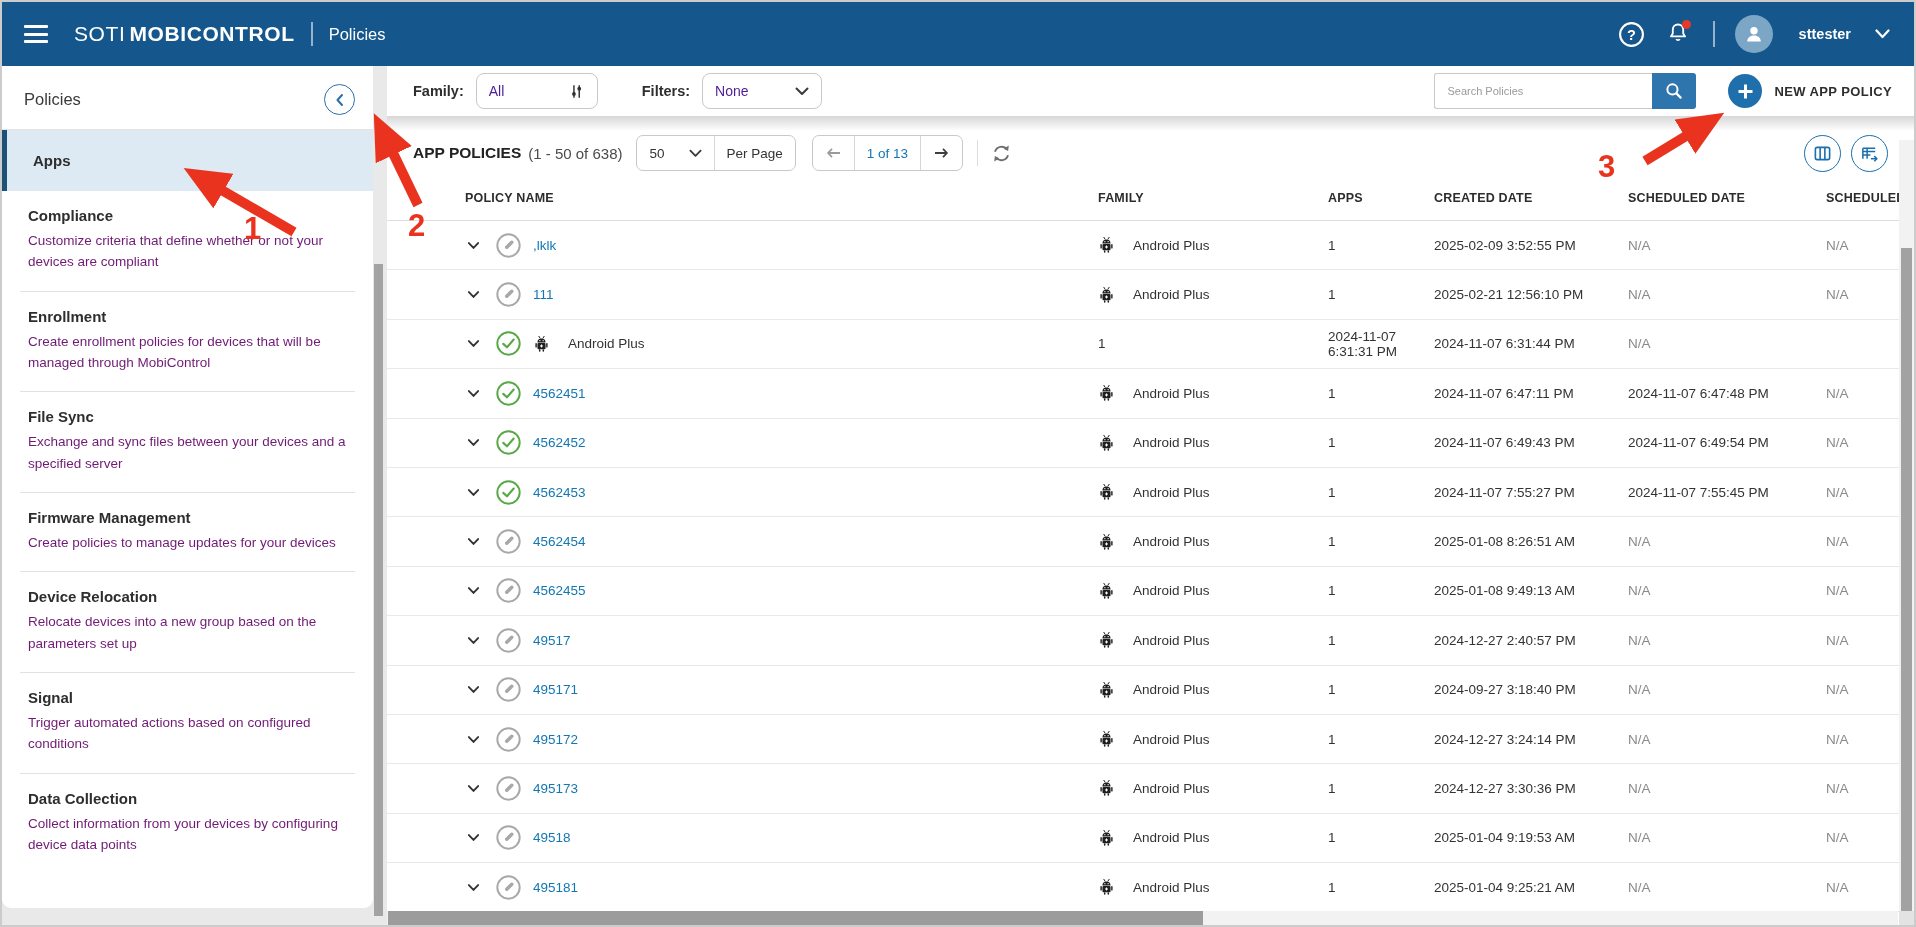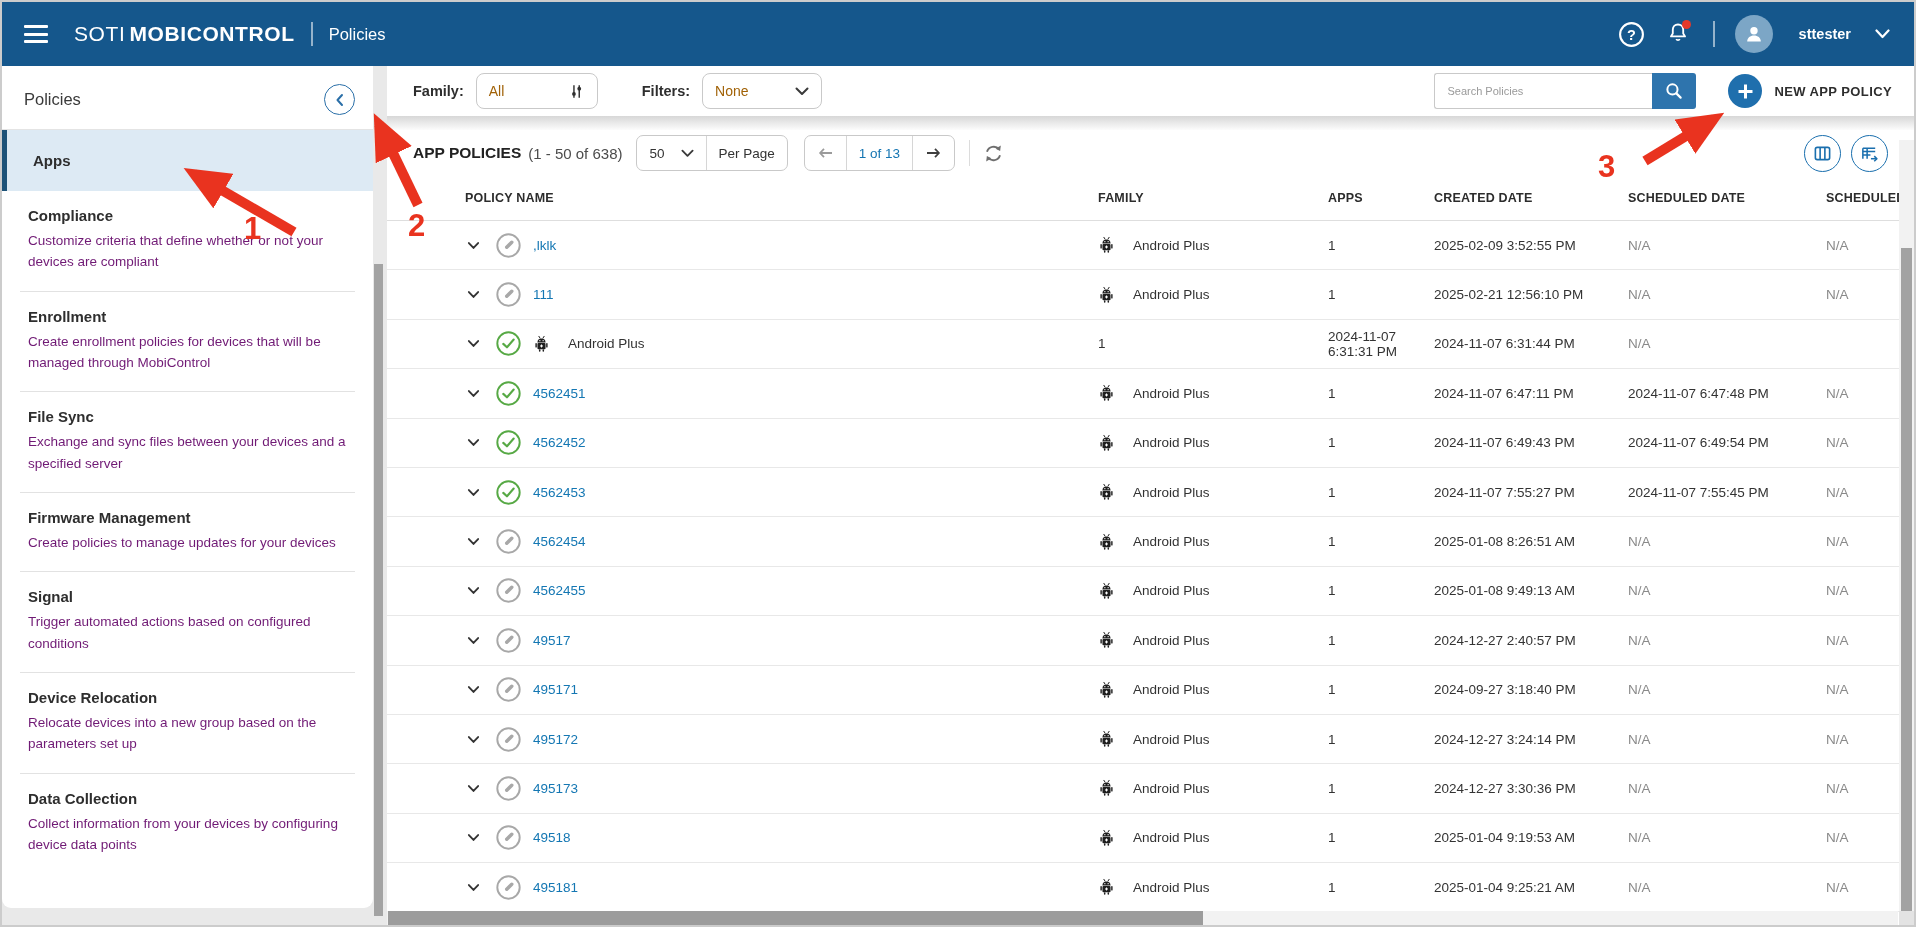--- a/index.html
+++ b/index.html
@@ -40,21 +40,21 @@
   .si-desc { font-size:13.5px; color:#701a75; line-height:1.58; margin-top:6px; }
   .side-scroll-thumb { position:absolute; left:372px; top:198px; width:9px; height:652px; background:#a3a3a3; }
 
   
   .content { margin-left:14px; flex:1; display:flex; flex-direction:column; position:relative; min-width:0; }
   .toolbar { height:50px; background:#fff; display:flex; align-items:center; padding:0 16px 0 26px; }
   .tb-label { font-size:14.5px; font-weight:700; color:#2e2e2e; margin-right:12px; }
   .tb-box { height:36px; border:1px solid #c9c9c9; border-radius:8px; background:#fff; display:flex; align-items:center; padding:0 12px; cursor:pointer; }
   .tb-box.family { width:122px; margin-right:44px; justify-content:space-between; }
   .tb-box.filters { width:120px; justify-content:space-between; }
-  .tb-box .val { font-size:14px; color:#a16207; }
+  .tb-box .val { font-size:14px; color:#4c1d95; }
   .search-wrap { margin-left:auto; display:flex; align-items:center; }
   .search-input { width:218px; height:36px; border:1px solid #c9c9c9; border-right:none; border-radius:3px 0 0 3px; padding:0 12px; font-size:11px; color:#333; font-family:"Liberation Sans",sans-serif; outline:none; }
   .search-input::placeholder { color:#9a9a9a; }
   .search-btn { width:44px; height:36px; background:#2e74ad; border:none; border-radius:0 3px 3px 0; display:flex; align-items:center; justify-content:center; cursor:pointer; }
   .new-policy { display:flex; align-items:center; margin-left:32px; margin-right:6px; cursor:pointer; }
   .plus-circle { width:34px; height:34px; border-radius:50%; background:#1f6fad; display:flex; align-items:center; justify-content:center; }
   .new-policy-label { font-size:13px; font-weight:700; color:#2e2e2e; letter-spacing:.4px; margin-left:12px; white-space:nowrap; }
 
   .toolbar-shadow { height:14px; background:linear-gradient(#d7d7d7, #fcfcfc); }
   .panel { flex:1; background:#fff; display:flex; flex-direction:column; min-height:0; position:relative; }
@@ -169,26 +169,26 @@
     </div>
     <div class="side-item">
       <div class="si-title">File Sync</div>
       <div class="si-desc">Exchange and sync files between your devices and a specified server</div>
     </div>
     <div class="side-item">
       <div class="si-title">Firmware Management</div>
       <div class="si-desc">Create policies to manage updates for your devices</div>
     </div>
     <div class="side-item">
+      <div class="si-title">Device Relocation</div>
+      <div class="si-desc">Relocate devices into a new group based on the parameters set up</div>
+    </div>
+    <div class="side-item">
       <div class="si-title">Signal</div>
       <div class="si-desc">Trigger automated actions based on configured conditions</div>
-    </div>
-    <div class="side-item">
-      <div class="si-title">Device Relocation</div>
-      <div class="si-desc">Relocate devices into a new group based on the parameters set up</div>
     </div>
     <div class="side-item">
       <div class="si-title">Data Collection</div>
       <div class="si-desc">Collect information from your devices by configuring device data points</div>
     </div>
   </aside>
   <div class="side-scroll-thumb"></div>
 
   <main class="content">
     <div class="toolbar">
@@ -229,21 +229,21 @@
       </div>
     </div>
     <div class="toolbar-shadow"></div>
 
     <div class="panel">
 
       <div class="listbar">
         <span class="list-title">APP POLICIES</span>
         <span class="list-count">(1 - 50 of 638)</span>
         <div class="group pp-group">
-          <span class="gcell" style="gap:16px;">
+          <span class="gcell" style="gap:24px;">
             <span>50</span>
             <svg width="13" height="9" viewBox="0 0 14 9">
                 <polyline points="1.5,1.5 7,7 12.5,1.5" fill="none" stroke="#3a3a3a" stroke-width="2" stroke-linecap="round" stroke-linejoin="round"></polyline>
               </svg>
           </span>
           <span class="gcell">Per Page</span>
         </div>
         <div class="group pg-group">
           <span class="gcell">
             <svg width="17" height="12" viewBox="0 0 17 12">

